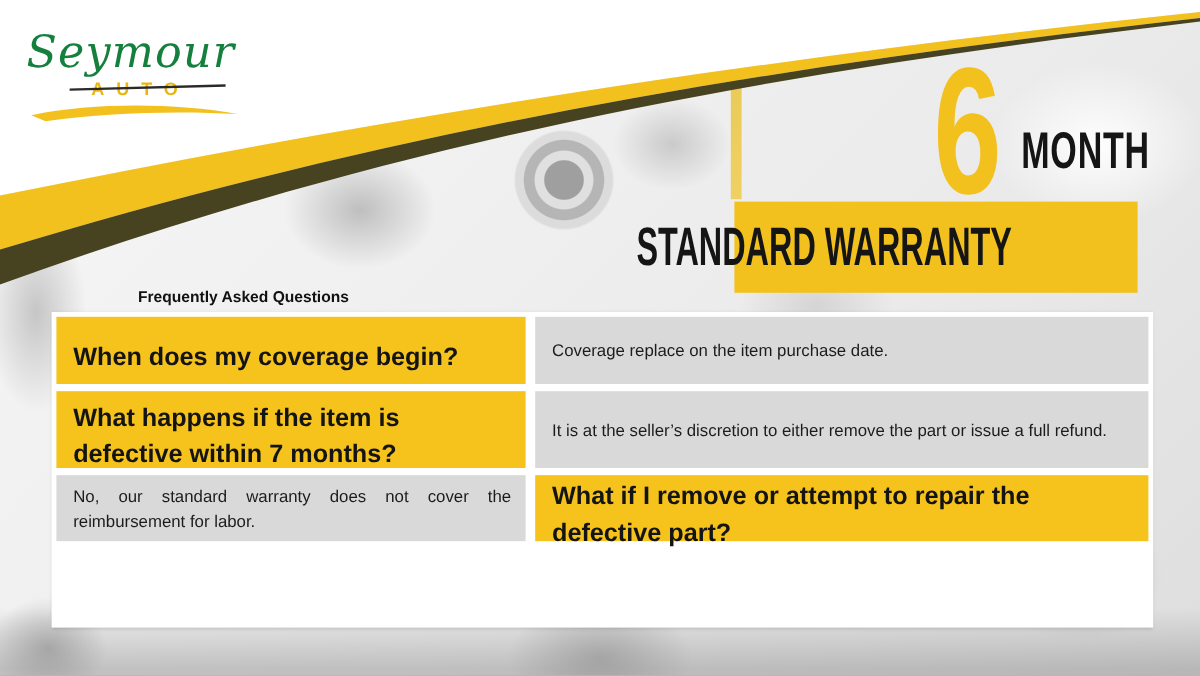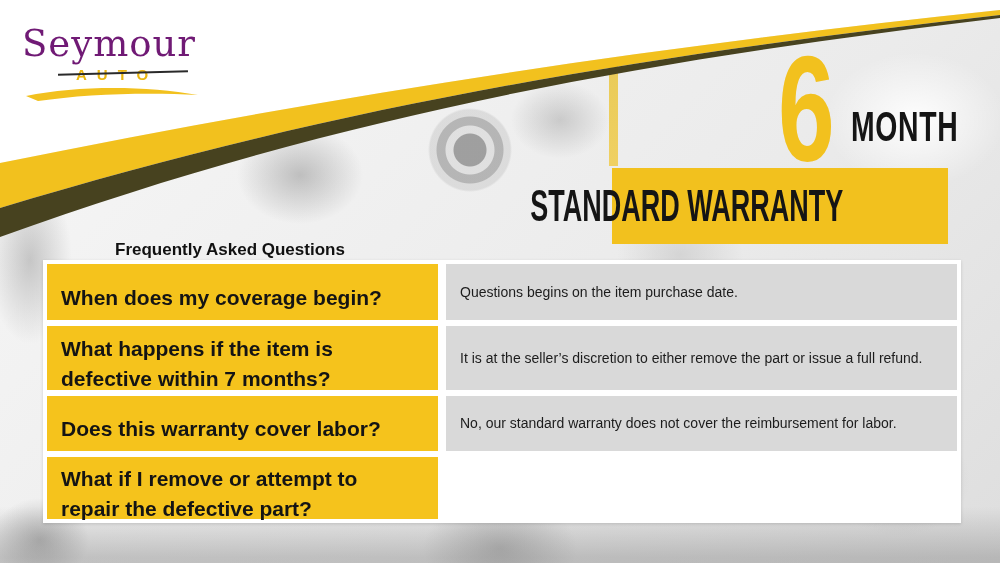--- a/index.html
+++ b/index.html
@@ -34,21 +34,22 @@
     position:absolute;left:609px;top:58px;width:9px;height:108px;
     background:linear-gradient(#e8c43c,#f0cb4a);
     opacity:.85;
   }
   
   .swoosh-svg{position:absolute;left:0;top:0;}
   
   .logo{position:absolute;left:22px;top:24px;width:185px;}
   .logo-script{
     font-family:"DejaVu Serif", serif;
-    font-size:37px;line-height:1.1;color:#701a75;
+    font-style:italic;
+    font-size:37px;line-height:1.1;color:#15803d;
     letter-spacing:1px;
   }
   .logo-underline{position:absolute;left:36px;top:48px;width:130px;height:2px;background:#2a2a2a;transform:rotate(-1.5deg);}
   .logo-sub{
     margin:1px 0 0 54px;
     font-weight:bold;font-size:15px;color:#eab711;letter-spacing:10px;
   }
   .logo-swoosh{margin-top:0;}
   
   .hero-number{
@@ -68,21 +69,21 @@
     display:flex;align-items:center;justify-content:flex-end;
   }
   .hero-banner-text{
     font-size:45px;font-weight:bold;color:#151515;white-space:nowrap;
     transform:scaleX(0.60);transform-origin:center;
     letter-spacing:0px;
   }
   
   .faq-title{
     position:absolute;left:115px;top:240px;
-    font-size:17px;font-weight:bold;color:#111;
+    font-size:13px;font-weight:bold;color:#111;
   }
   .faq-table{
     position:absolute;left:43px;top:260px;
     background:#ffffff;
     padding:4px;
     display:grid;
     grid-template-columns:391px 511px;
     grid-template-rows:56px 64px 55px 62px;
     column-gap:8px;row-gap:6px;
     box-shadow:0 1px 3px rgba(0,0,0,.15);
@@ -132,33 +133,30 @@
     <span class="hero-banner-text">STANDARD WARRANTY</span>
   </div>
 
   <div class="faq-title">Frequently Asked Questions</div>
 
   <div class="faq-table">
     <div class="q-cell">
       <div>When does my coverage begin?</div>
     </div>
     <div class="a-cell">
-      <div>Questions begins on the item purchase date.</div>
+      <div>Coverage replace on the item purchase date.</div>
     </div>
 
     <div class="q-cell">
       <div>What happens if the item is defective within 7 months?</div>
     </div>
     <div class="a-cell">
       <div>It is at the seller’s discretion to either remove the part or issue a full refund.</div>
     </div>
 
-    <div class="q-cell">
-      <div>Does this warranty cover labor?</div>
-    </div>
     <div class="a-cell">
       <div>No, our standard warranty does not cover the reimbursement for labor.</div>
     </div>
 
     <div class="q-cell">
       <div>What if I remove or attempt to repair the defective part?</div>
     </div>
   </div>
 
 </div>

